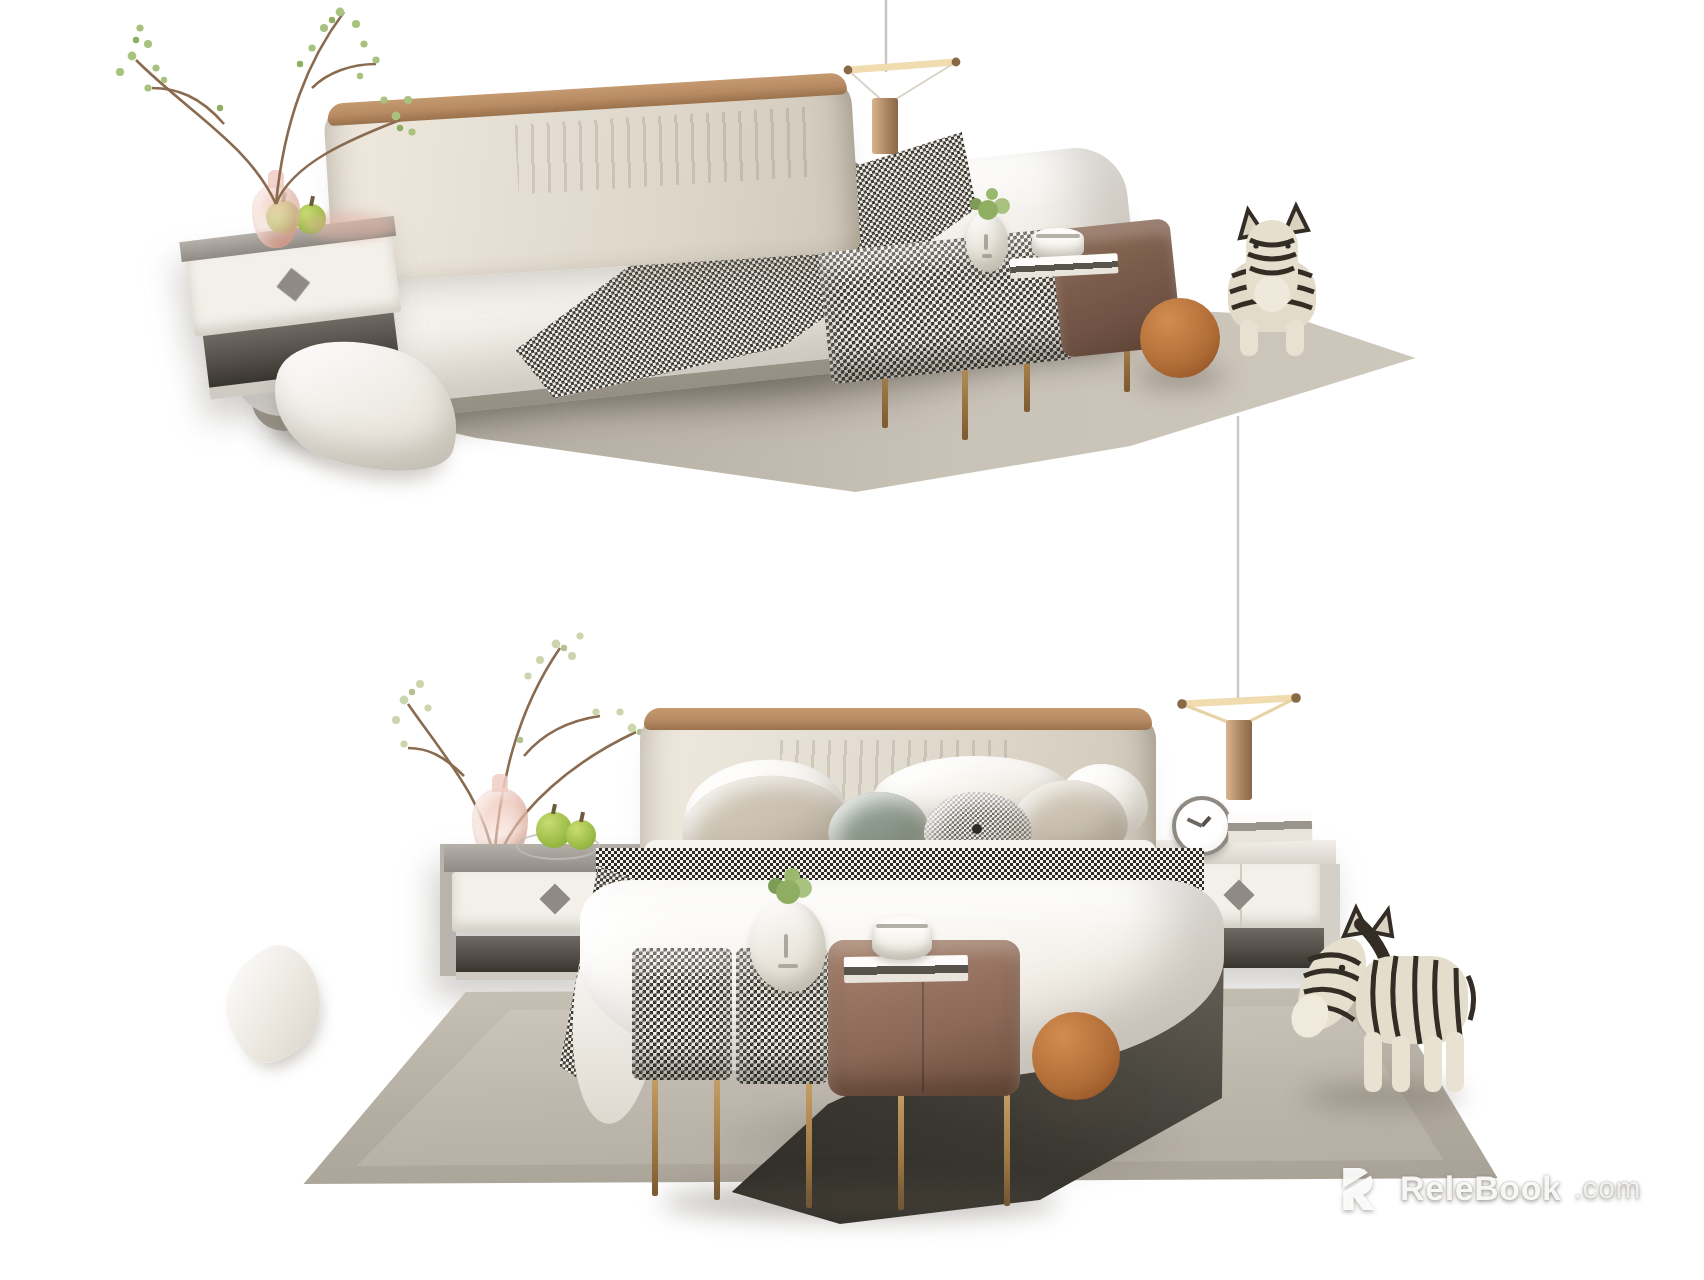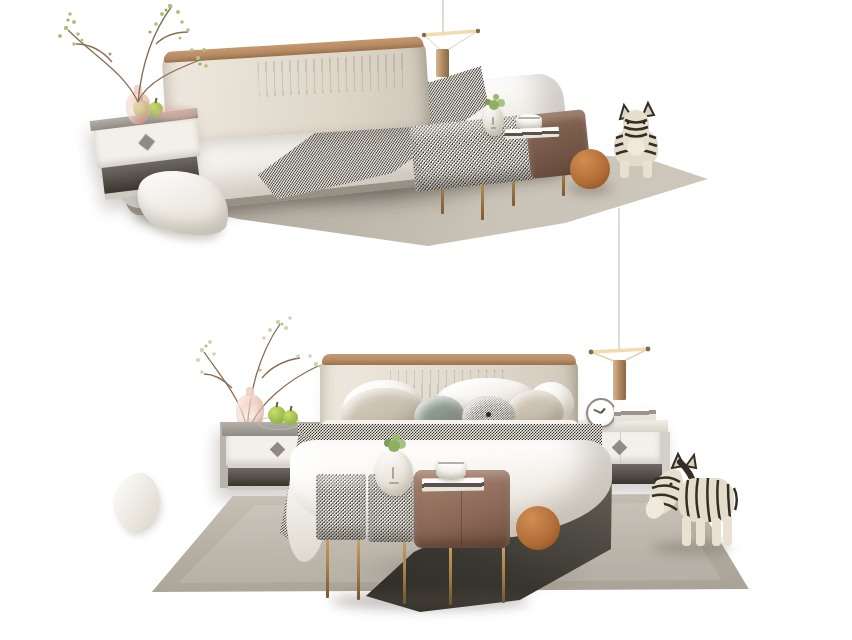--- a/index.html
+++ b/index.html
@@ -300,14 +300,24 @@
       <path d="M90,38 q5,10 1,22" stroke="#332d26" stroke-width="2.5" fill="none"></path>
       <rect x="38" y="66" width="9" height="30" rx="4" fill="#e9e2d2"></rect>
       <rect x="52" y="68" width="9" height="28" rx="4" fill="#e9e2d2"></rect>
       <rect x="68" y="68" width="9" height="28" rx="4" fill="#e9e2d2"></rect>
       <rect x="79" y="66" width="9" height="30" rx="4" fill="#e9e2d2"></rect>
     </svg>
 
     <div class="abs" style="left:112px;top:268px;width:50px;height:52px;transform:rotate(-30deg);border-radius:70% 30% 65% 35%/60% 40% 70% 30%;background:linear-gradient(150deg,#ffffff,#eae6de 60%,#d9d4ca);box-shadow:0 6px 8px -3px rgba(120,112,100,.4);"></div>
   </section>
 
+  <div class="abs" style="left:668px;top:583px;display:flex;align-items:center;gap:6px;">
+    <svg width="26" height="23" viewBox="0 0 24 22" style="filter:drop-shadow(0 1px 1px rgba(96,90,80,.5));">
+      <g fill="rgba(255,255,255,.92)">
+        <path d="M3,1 H11 A6.5,6.5 0 0 1 14.8,3.2 L3,10.5 Z"></path>
+        <path d="M3,12.5 L16.2,4.6 A6.5,6.5 0 0 1 12.6,13.8 L18,21 H12.5 L8,14.8 V21 H3 Z"></path>
+      </g>
+    </svg>
+    <span class="wm-text" style="font-weight:700;">ReleBook</span>
+      <span class="wm-text wm-suffix">.com</span>
+  </div>
 
 </div>
 
 </body></html>

